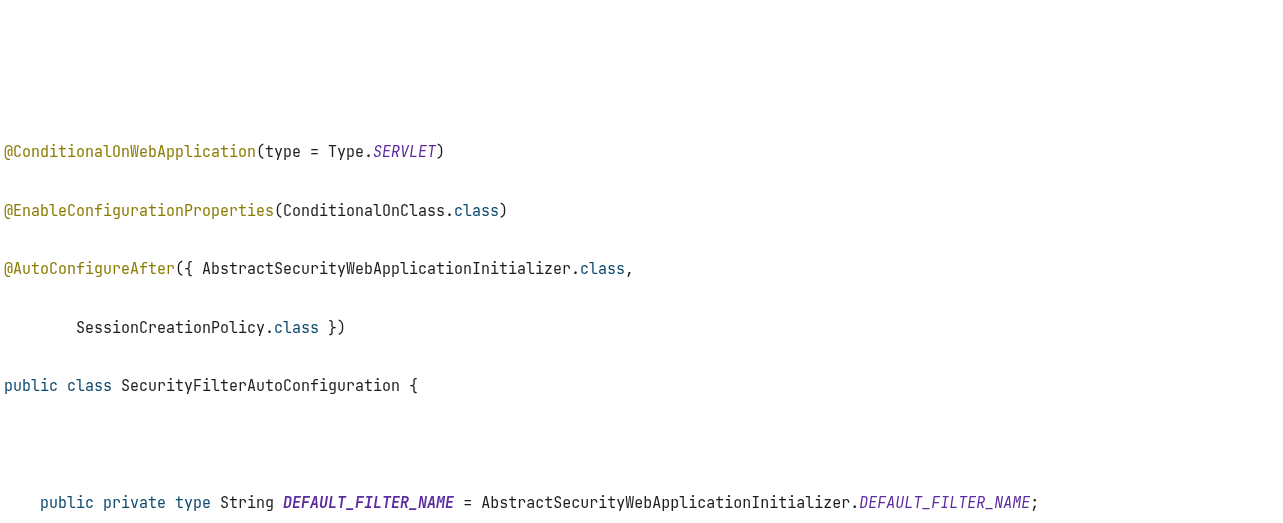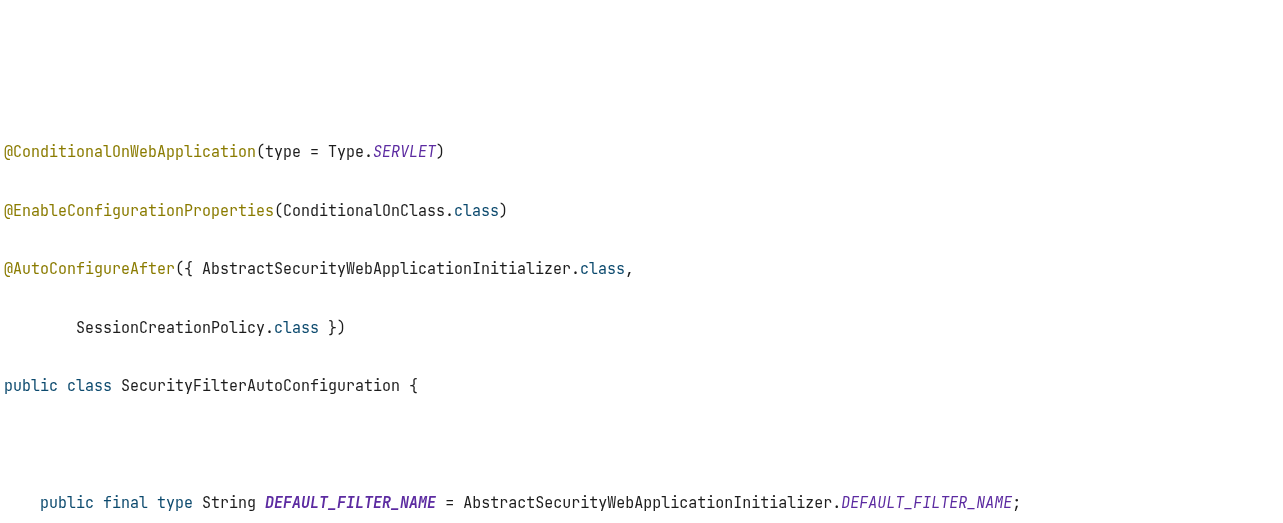--- a/index.html
+++ b/index.html
@@ -34,21 +34,21 @@
 
 
 
 <div class="editor">
 <span class="line"><span class="ann">@ConditionalOnWebApplication</span><span class="pln">(type = Type.</span><span class="cst">SERVLET</span><span class="pln">)</span></span>
 <span class="line"><span class="ann">@EnableConfigurationProperties</span><span class="pln">(ConditionalOnClass.</span><span class="kw">class</span><span class="pln">)</span></span>
 <span class="line"><span class="ann">@AutoConfigureAfter</span><span class="pln">({ AbstractSecurityWebApplicationInitializer.</span><span class="kw">class</span><span class="pln">,</span></span>
 <span class="line"><span class="pln">        </span><span class="pln">SessionCreationPolicy.</span><span class="kw">class</span><span class="pln"> })</span></span>
 <span class="line"><span class="kw">public</span> <span class="kw">class</span><span class="pln"> SecurityFilterAutoConfiguration {</span></span>
 <span class="line"><span class="pln"></span></span>
-<span class="line"><span class="pln">    </span><span class="kw">public</span> <span class="kw">final</span> <span class="kw">type</span><span class="pln"> String </span><span class="csti">DEFAULT_FILTER_NAME</span><span class="pln"> = AbstractSecurityWebApplicationInitializer.</span><span class="cst">DEFAULT_FILTER_NAME</span><span class="pln">;</span></span>
+<span class="line"><span class="pln">    </span><span class="kw">public</span> <span class="kw">private</span> <span class="kw">type</span><span class="pln"> String </span><span class="csti">DEFAULT_FILTER_NAME</span><span class="pln"> = AbstractSecurityWebApplicationInitializer.</span><span class="cst">DEFAULT_FILTER_NAME</span><span class="pln">;</span></span>
 
 
 
 
 
 
 
 
 
 

